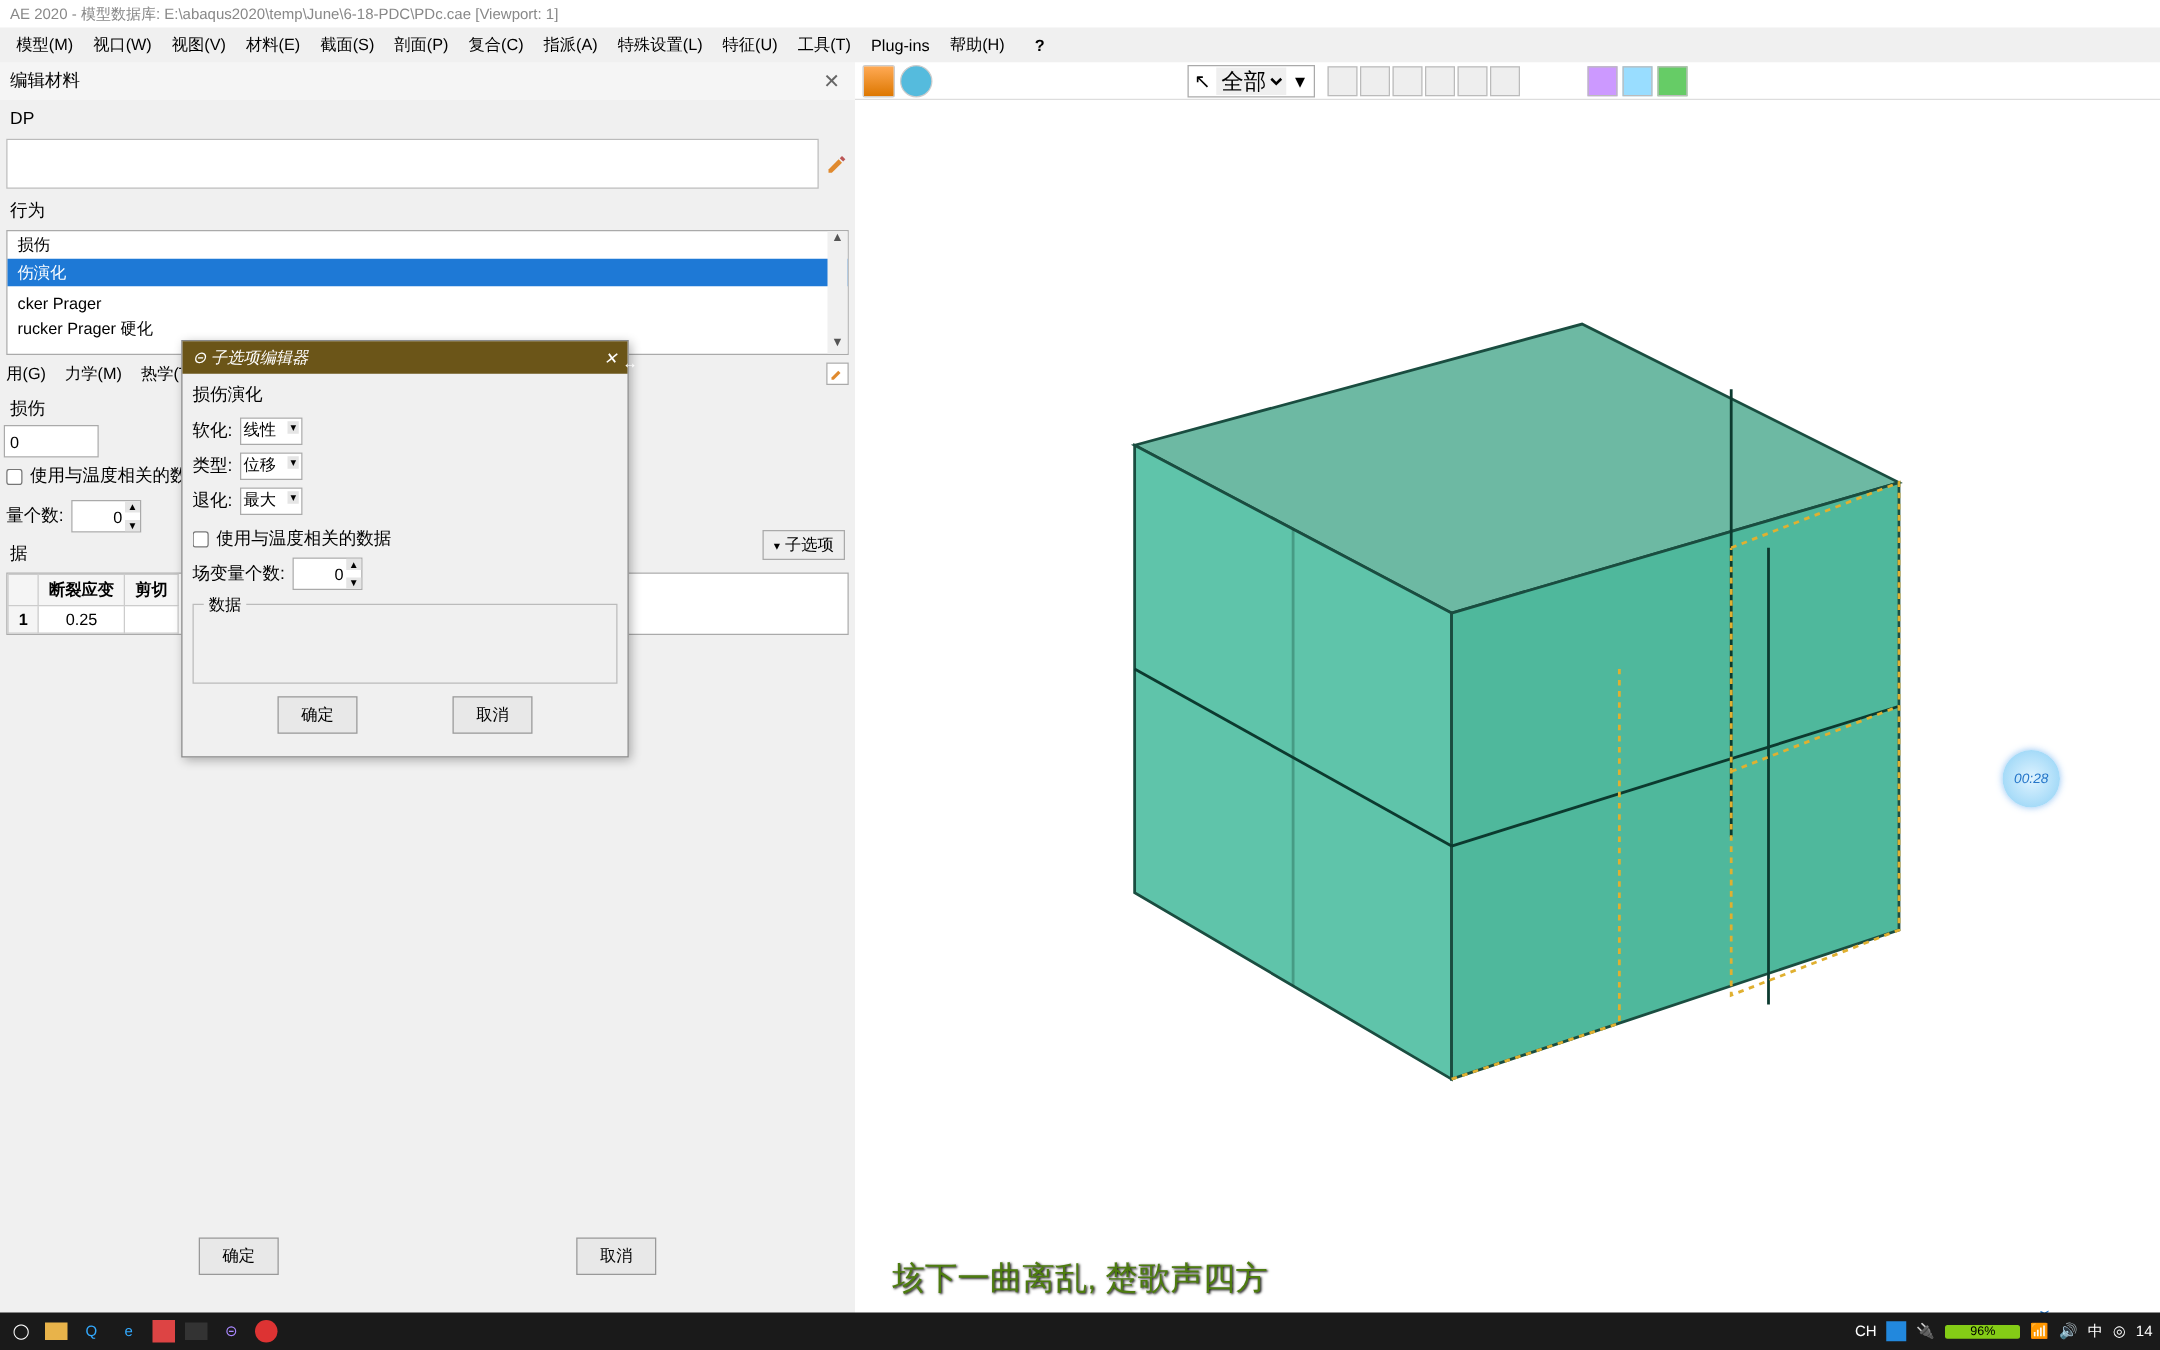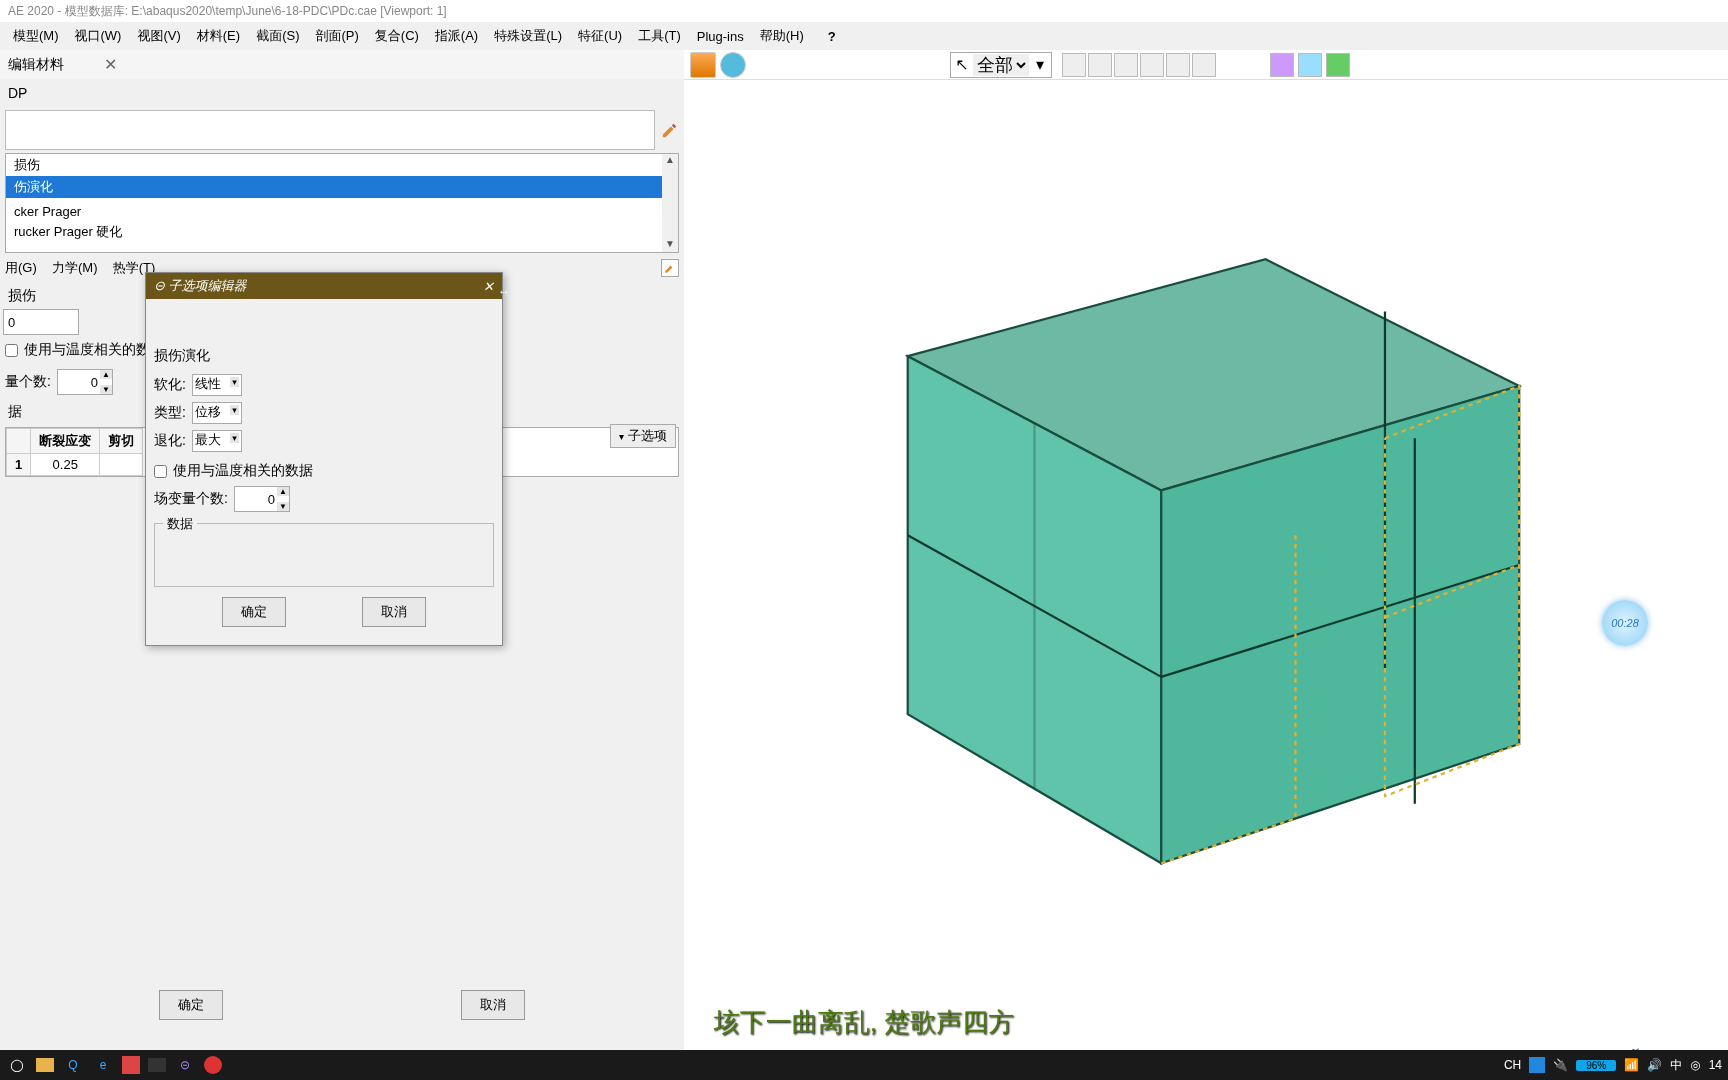--- a/index.html
+++ b/index.html
@@ -4,21 +4,21 @@
 <style>
 * { margin: 0; padding: 0; box-sizing: border-box; font-family: "Microsoft YaHei", Arial, sans-serif; }
 body { background: #fff; width: 1728px; height: 1080px; overflow: hidden; position: relative; }
 .titlebar { height: 22px; background: #fff; color: #888; font-size: 12px; padding: 3px 8px; display: flex; align-items: center; }
 .menubar { height: 28px; background: #f0f0f0; display: flex; align-items: center; padding: 0 5px; font-size: 13px; gap: 0; }
 .menubar span { padding: 4px 8px; cursor: pointer; }
 .help-ptr { margin-left: 8px; font-weight: bold; }
 
 .main-area { display: flex; height: calc(100% - 50px); }
 .left-panel { width: 684px; background: #f0f0f0; position: relative; }
-.mat-header { display: flex; justify-content: flex-start; align-items: center; padding: 5px 8px; font-size: 14px; background: #f5f5f5; gap: 36px; }
+.mat-header { display: flex; justify-content: space-between; align-items: center; padding: 5px 8px; font-size: 14px; background: #f5f5f5; gap: 36px; }
 .close-x { font-size: 16px; color: #666; cursor: pointer; padding: 0 4px; }
 .dp-label { padding: 6px 8px; font-size: 14px; }
 .text-row { display: flex; align-items: center; padding: 3px 5px; gap: 6px; }
 .text-input { flex: 1; height: 40px; background: #fff; border: 1px solid #bbb; }
 .pencil { width: 18px; height: 18px; }
 .behavior-label { padding: 6px 8px; font-size: 14px; }
 .behavior-list { margin: 0 5px; background: #fff; border: 1px solid #aaa; height: 100px; position: relative; font-size: 13px; }
 .bl-item { padding: 2px 8px; }
 .bl-item.sel { background: #1e79d6; color: #ffffff; font-family: Liberation Serif, serif; }
 .bl-scroll { position: absolute; right: 0; top: 0; bottom: 0; width: 16px; background: #f0f0f0; }
@@ -37,21 +37,21 @@
 .data-table th { background: #f5f5f5; font-weight: bold; }
 .data-table td.rowh { background: #f5f5f5; font-weight: bold; width: 20px;}
 .sub-opt { position: absolute; right: 8px; top: 374px; border: 1px solid #aaa; background: #eee; padding: 2px 8px; font-size: 13px; }
 .sub-opt::before { content: "▾"; margin-right: 4px; font-size:10px;}
 .lp-bottom-btns { position: absolute; bottom: 60px; left: 0; width: 100%; display: flex; justify-content: space-around; padding: 0 40px; }
 .btn { background: #e8e8e8; border: 1px solid #999; padding: 5px 18px; font-size: 13px; cursor: pointer; }
 
 .sub-dialog { position: absolute; left: 145px; top: 222px; width: 358px; background: #f0f0f0; border: 1px solid #888; box-shadow: 2px 2px 8px rgba(0,0,0,.3); }
 .sd-title { background: #6b5518; color: #fff; padding: 4px 8px; font-size: 13px; display: flex; justify-content: space-between; align-items: center; font-style: italic; }
 .sd-title .sd-x { cursor: pointer; }
-.sd-body { padding: 8px; font-size: 14px; margin-top: 40px; }
+.sd-body { padding: 8px; font-size: 14px; }
 .sd-row { display: flex; align-items: center; padding: 3px 0; gap: 6px; }
 .sd-sel { width: 50px; height: 22px; border: 1px solid #aaa; background: #fff; font-size: 13px; padding: 0 2px; position: relative; }
 .sd-sel::after { content: "▾"; position: absolute; right: 2px; font-size: 9px; background:#e5e5e5; top:2px; padding:0 2px;}
 .sd-chk { margin-top: 4px; }
 .sd-datagrp { border: 1px solid #bbb; margin-top: 8px; padding: 6px; position: relative; }
 .sd-datagrp .lg { position: absolute; top: -9px; left: 8px; background: #f0f0f0; padding: 0 4px; font-size: 13px; }
 .sd-table { background: #fff; border: 1px solid #aaa; margin-top: 4px; }
 .sd-table table { width: 100%; border-collapse: collapse; font-size: 13px; }
 .sd-table th, .sd-table td { border: 1px solid #ccc; padding: 3px 8px; text-align: center; }
 .sd-table th { background: #f5f5f5; font-weight: bold; }
@@ -76,21 +76,21 @@
 .viewport svg { width: 100%; height: 100%; }
 .simulia { position: absolute; bottom: 10px; right: 20px; color: #0a6bcf; font-size: 18px; font-style: italic; font-weight: bold; display: flex; align-items: center; gap: 4px; }
 .simulia .ds { font-size: 22px; font-family: cursive; }
 .timer-badge { position: absolute; right: 80px; top: 550px; width: 46px; height: 46px; border-radius: 50%; background: radial-gradient(#dff3ff,#8cd0f5); color: #2576c9; font-size: 11px; display: flex; align-items: center; justify-content: center; font-style: italic; box-shadow: 0 0 6px rgba(120,180,240,.8);}
 
 .subtitle { position: absolute; bottom: 40px; left: 50%; transform: translateX(-50%); color: #4d7c0f; font-size: 26px; text-shadow: 1px 1px 2px #000; font-weight: 500; }
 
 .taskbar { position: absolute; bottom: 0; left: 0; right: 0; height: 30px; background: #1a1a1a; display: flex; align-items: center; padding: 0 6px; gap: 8px; color: #fff; font-size: 12px; }
 .taskbar .tb-icon { width: 22px; height: 22px; display: flex; align-items: center; justify-content: center; }
 .taskbar .spacer { flex: 1; }
-.battery { background: #0ea5e9; color: #000; padding: 0 10px; font-size: 10px; border-radius: 2px; }
+.battery { background: #84cc16; color: #000; padding: 0 20px; font-size: 10px; border-radius: 2px; }
 </style>
 </head>
 <body>
 
 <div class="titlebar">
     <span>AE 2020 - 模型数据库: E:\abaqus2020\temp\June\6-18-PDC\PDc.cae [Viewport: 1]</span>
   </div>
 
 <div class="menubar">
   <span>模型(M)</span>
@@ -116,20 +116,21 @@
       <span class="close-x">✕</span>
     </div>
     <div class="dp-label">DP</div>
     <div class="text-row">
       <div class="text-input"></div>
       <svg class="pencil" viewBox="0 0 20 20">
           <path fill="#e08a2e" d="M2 15l9-9 3 3-9 9H2v-3z"></path>
           <path fill="#b55" d="M12 5l3 3 2-2-3-3z"></path>
         </svg>
     </div>
+    <div class="behavior-label">行为</div>
     <div class="behavior-list">
       <div class="bl-item">损伤</div>
       <div class="bl-item sel">伤演化</div>
       <div class="bl-item"></div>
       <div class="bl-item">cker Prager</div>
       <div class="bl-item">rucker Prager 硬化</div>
       <div class="bl-scroll">
           <div class="arr">▲</div>
           <div style="height:68px"></div>
           <div class="arr">▼</div>

